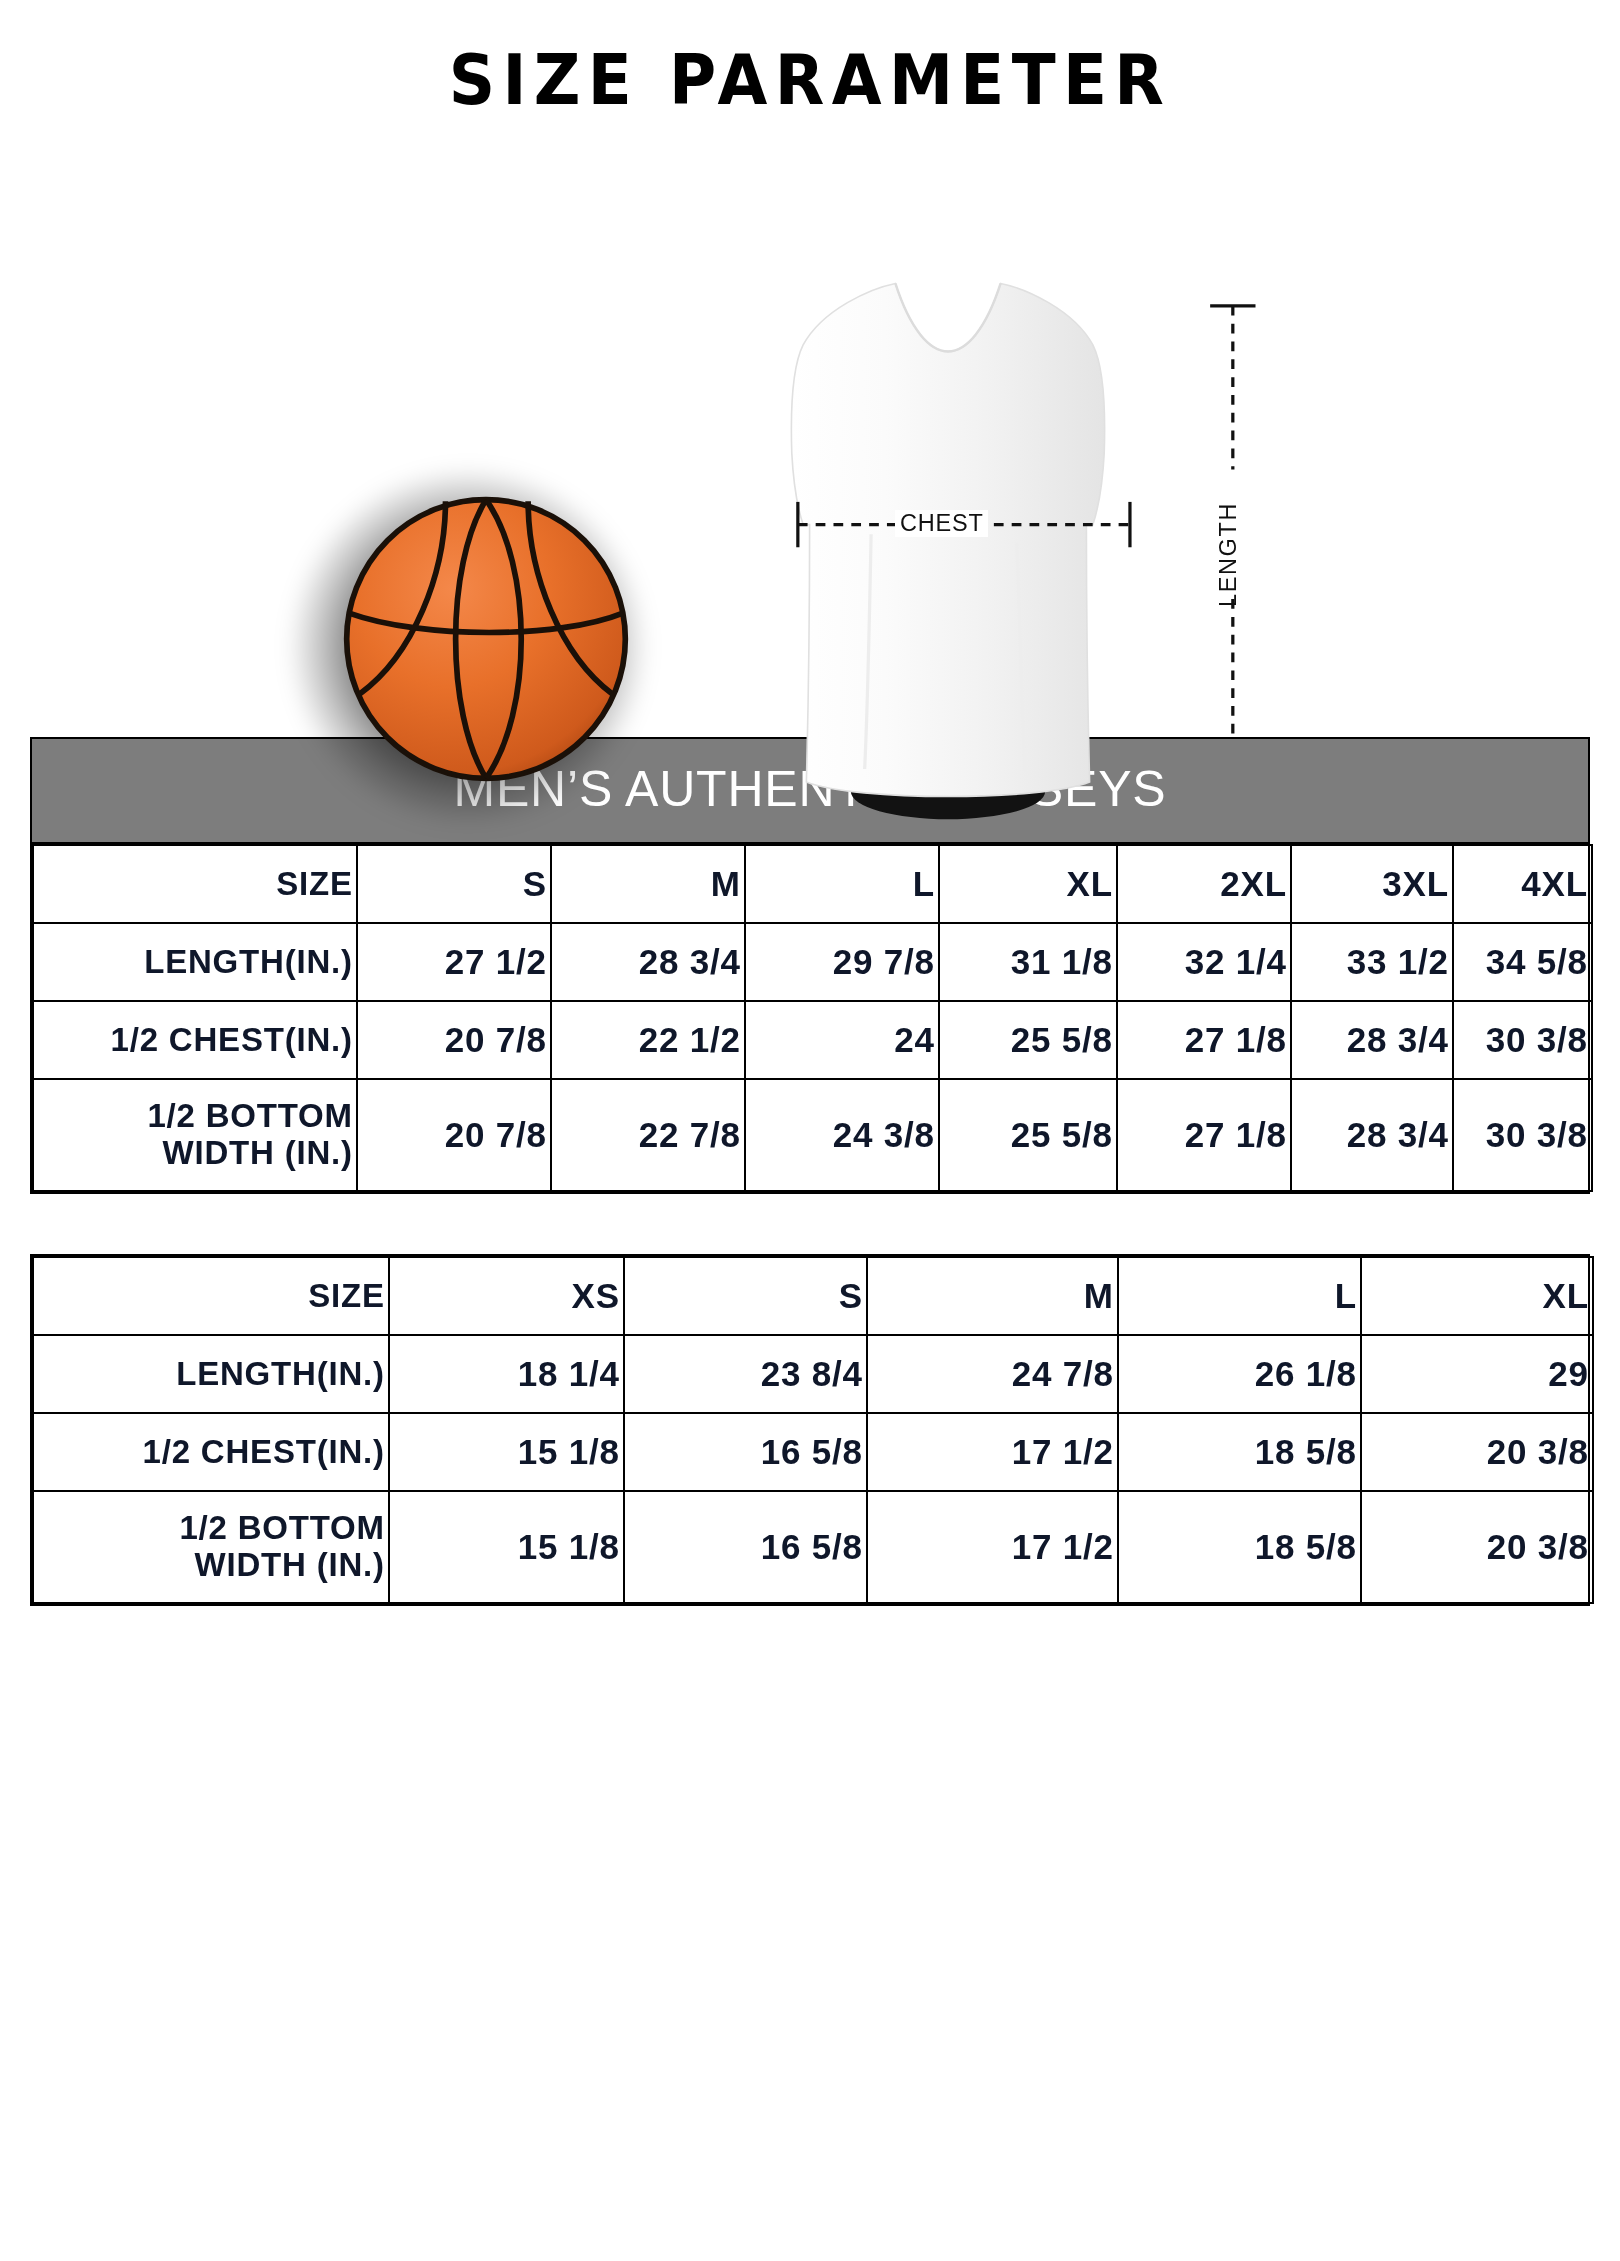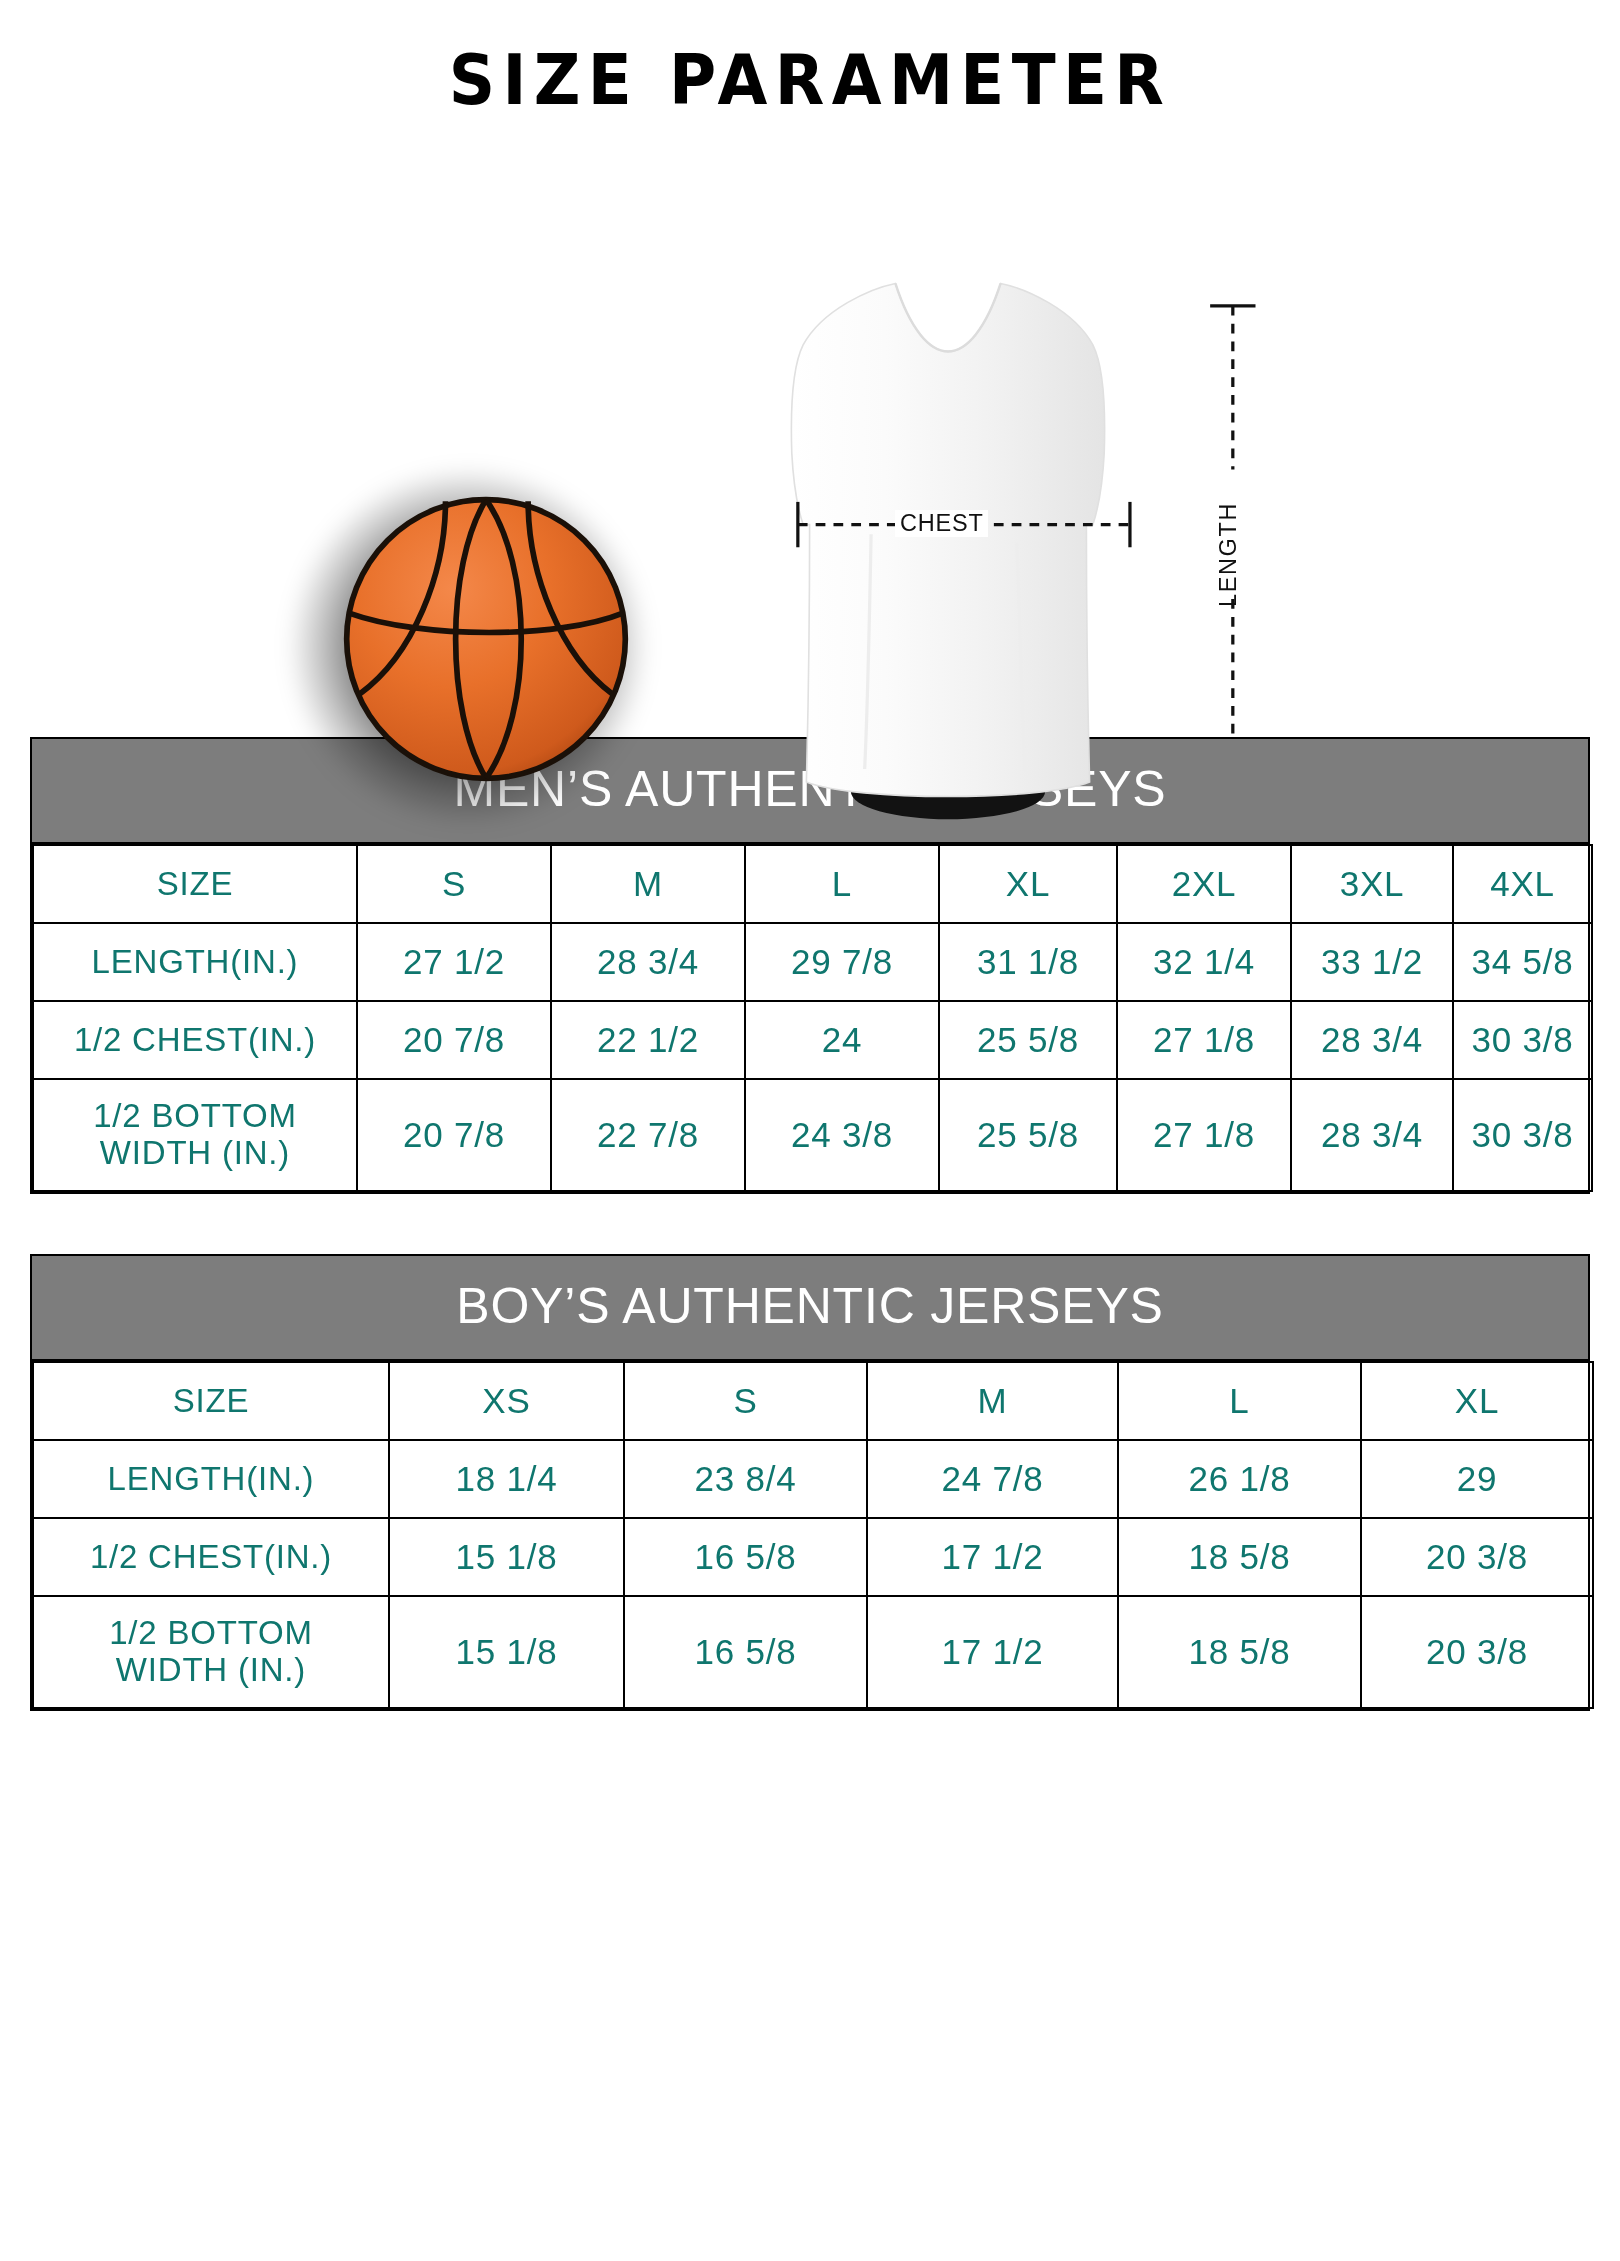--- a/index.html
+++ b/index.html
@@ -112,25 +112,25 @@
     text-align: center;
     font-size: 50px;
     font-weight: 400;
     letter-spacing: 0.8px;
     padding: 21px 0 24px 0;
     border-bottom: 2.4px solid #000;
     font-family: "Liberation Sans", sans-serif;
   }
   td, th {
     border: 2.4px solid #000;
-    text-align: center;
+    text-align: right;
     font-size: 35px;
-    font-weight: 400;
+    font-weight: 700;
     padding: 18px 3.2px;
-    color: #0f766e;
+    color: #0f172a;
     letter-spacing: 0.8px;
     white-space: nowrap;
   }
   table tr td:first-child {
     font-size: 33px;
   }
   .rowhead-two {
     line-height: 1.12;
     font-size: 33px;
     margin-top: 16px;
@@ -293,21 +293,20 @@
           <td>25  5/8</td>
           <td>27  1/8</td>
           <td>28  3/4</td>
           <td>30  3/8</td>
         </tr>
       </tbody>
     </table>
   </div>
 
   <div class="table-block">
-    <div class="banner">BOY’S AUTHENTIC JERSEYS</div>
     <table class="boy">
       <colgroup>
         <col class="c0">
           <col class="c1">
           <col class="c2">
           <col class="c3">
           <col class="c4">
           <col class="c5">
       </colgroup>
       <tbody>

